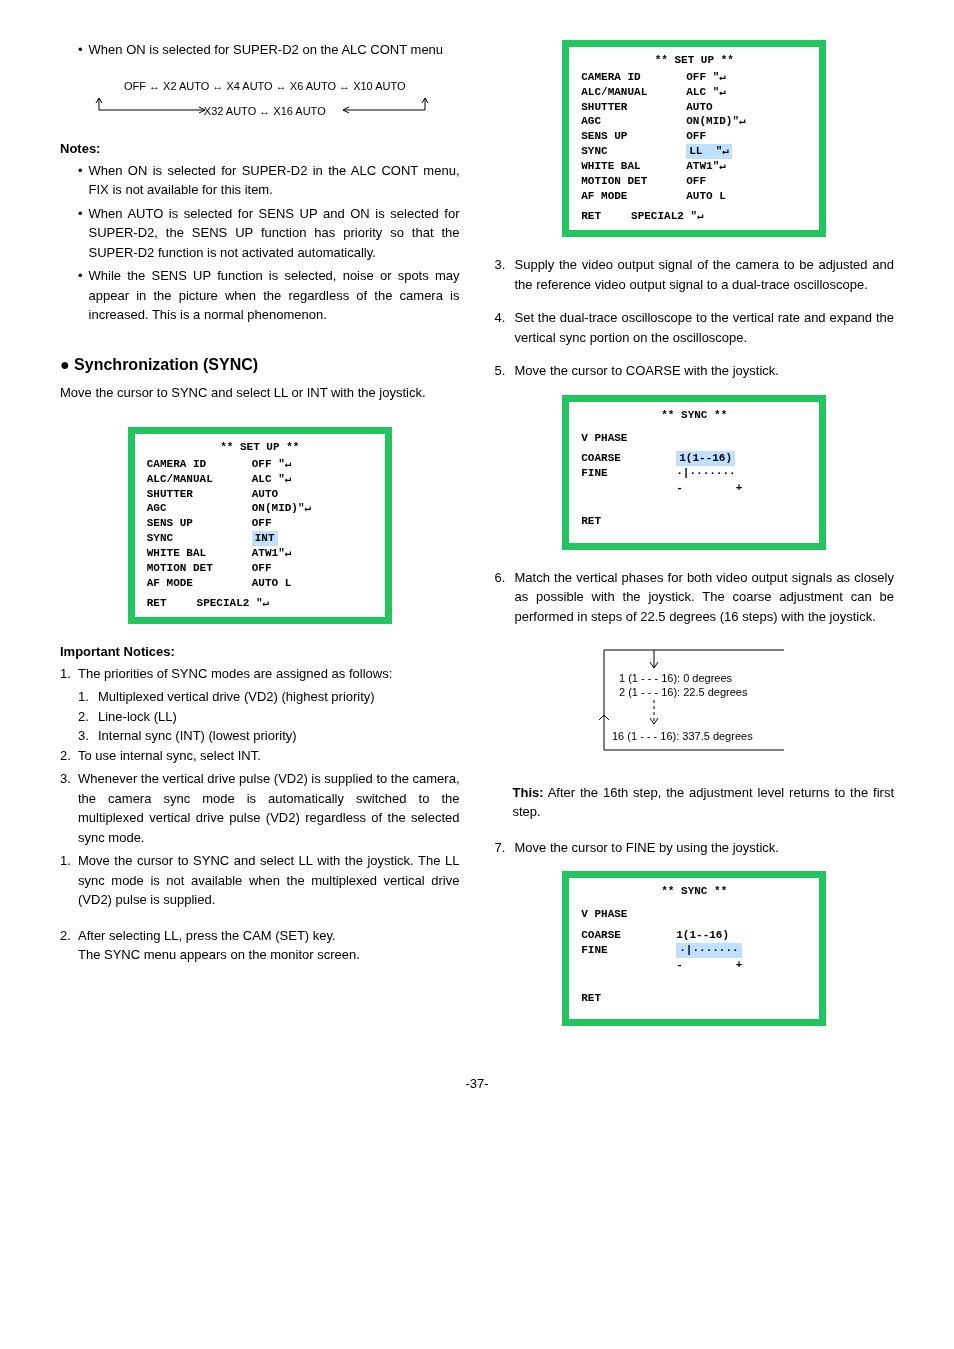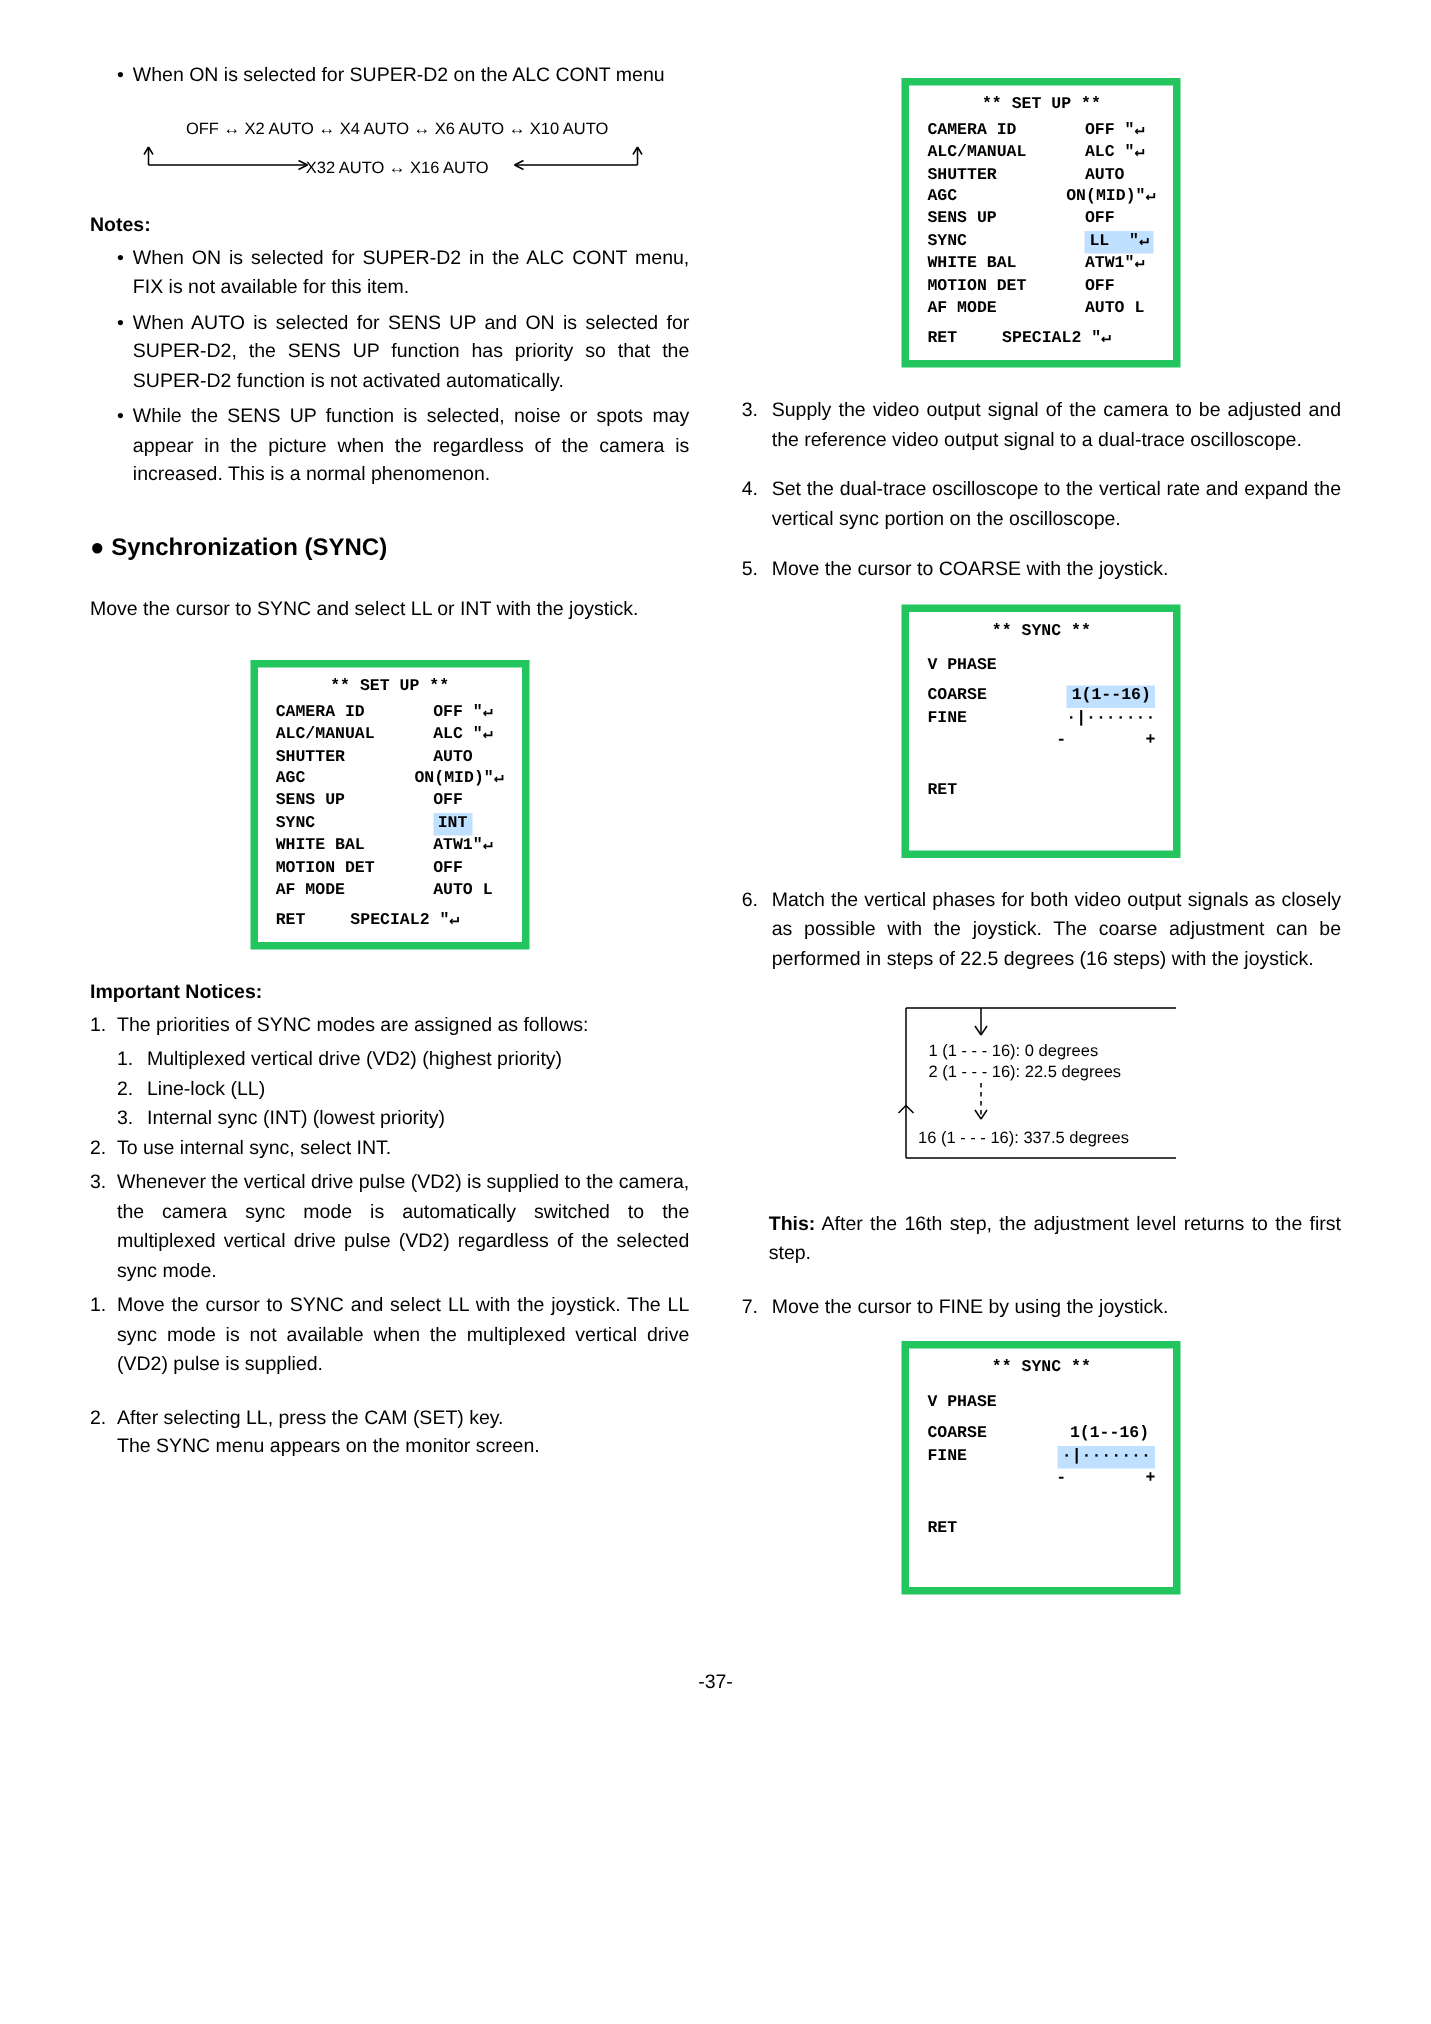--- a/index.html
+++ b/index.html
@@ -18,27 +18,27 @@
     .bullet { margin-right: 6px; }
     .bullet-item .txt { flex: 1; }
     .flow-diagram {
       text-align: center;
       font-size: 11px;
       margin: 18px 0 20px 10px;
     }
     .flow-line { white-space: nowrap; }
     .notes-header { font-weight: bold; margin-top: 8px; margin-bottom: 2px; }
     .indent-block { margin-left: 18px; }
-    h2 { font-size: 16px; font-weight: bold; margin: 28px 0 18px 0; }
+    h2 { font-size: 16px; font-weight: bold; margin: 28px 0 6px 0; }
     h2::before { content: "● "; }
     .intro { text-align: justify; margin-bottom: 25px; }
     .menu-box {
-      border: 5px solid #22c55e;
-      width: 186px;
-      margin: 12px auto 18px auto;
+      border: 7px solid #22c55e;
+      width: 264px;
+      margin: 0 auto 18px auto;
       padding: 6px 12px 6px 12px;
       font-family: "Courier New", monospace;
       font-size: 11px;
       font-weight: bold;
       line-height: 1.35;
     }
     .menu-title { text-align: center; margin-bottom: 2px; }
     .menu-row { display: flex; }
     .menu-label { width: 105px; white-space: pre; }
     .menu-val { white-space: pre; }
@@ -55,21 +55,21 @@
     .step .txt { flex: 1; }
     .degree-diagram {
       width: 220px;
       margin: 10px auto 18px auto;
       font-size: 11px;
     }
     .note-inline { margin: 0 0 16px 18px; text-align: justify; }
     .note-inline-label { font-weight: bold; }
     .page-num { text-align: center; margin-top: 30px; font-size: 13px; }
     .sync-box .menu-label { width: 95px; }
-    .sync-box { padding-bottom: 32px; }
+    .sync-box { padding-bottom: 14px; }
   </style>
 </head>
 <body>
 
 <div class="two-col">
   <div class="col">
     <div class="indent-block">
       <div class="bullet-item">
         <span class="bullet">•</span>
         <span class="txt">When ON is selected for SUPER-D2 on the ALC CONT menu</span>

